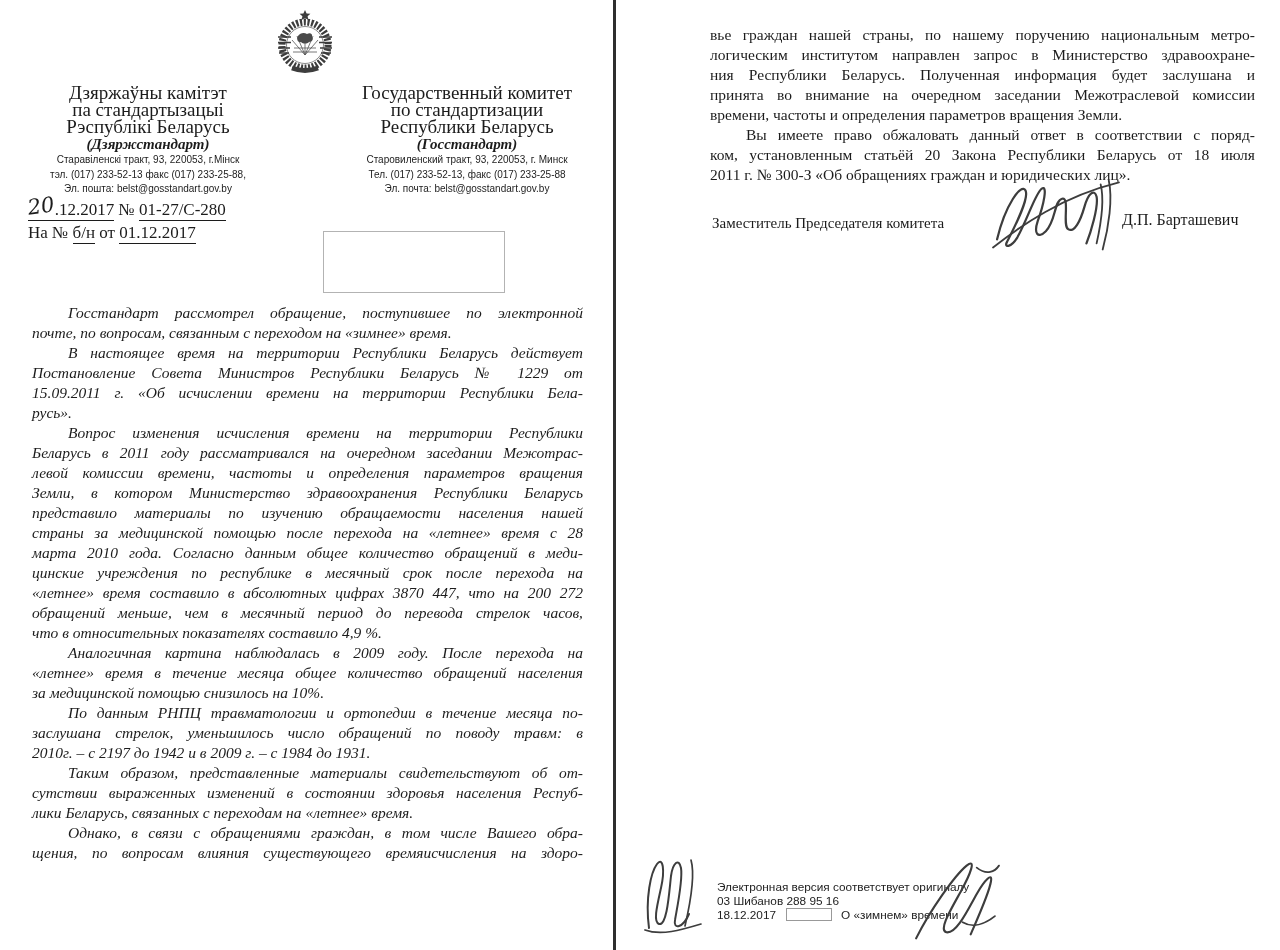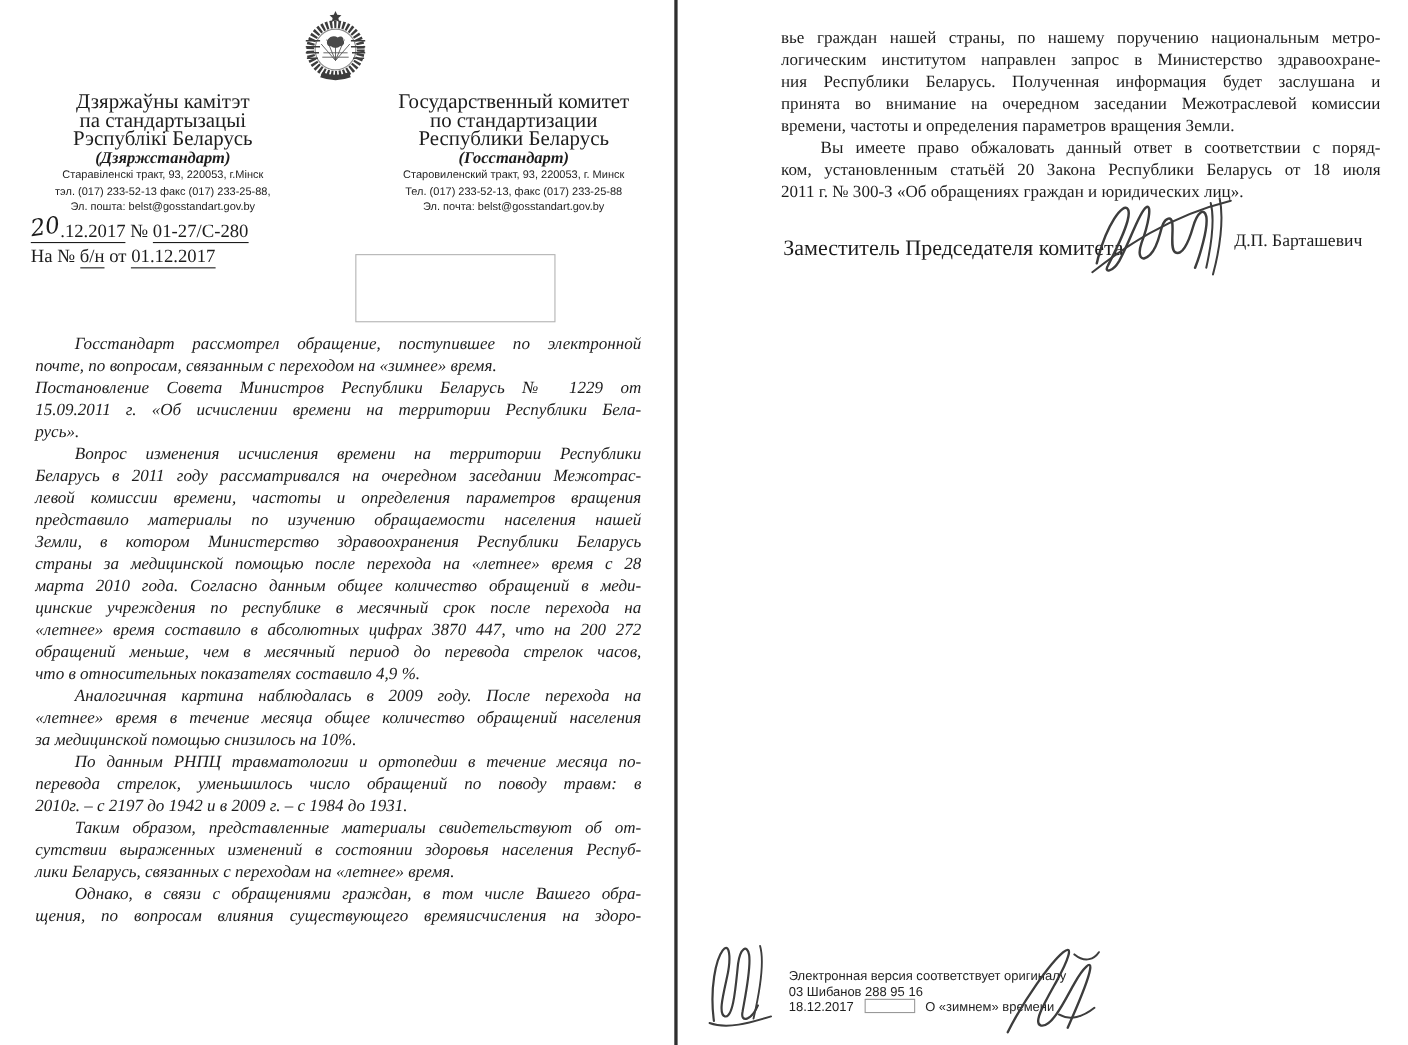--- a/index.html
+++ b/index.html
@@ -27,21 +27,21 @@
 
   
   .body-block{position:absolute;}
   .body-left{left:32px;top:303px;width:551px;font-style:italic;}
   .body-right{left:710px;top:25px;width:545px;}
   .bline{font-size:15.5px;line-height:20px;text-align:justify;text-align-last:justify;white-space:normal;}
   .bline.lastline{text-align-last:left;}
   .bline.indent{text-indent:36px;}
 
   
-  .sig-title{position:absolute;left:712px;top:215px;font-size:20px;}
+  .sig-title{position:absolute;left:712px;top:215px;font-size:15px;}
   .sig-name{position:absolute;left:1122px;top:211px;font-size:16px;}
   .sig-main{position:absolute;left:991px;top:176px;width:132px;height:82px;}
 
   
   .footer{position:absolute;left:717px;top:880px;font-family:"Liberation Sans", sans-serif;
           font-size:11.8px;line-height:14px;color:#222;}
   .small-box{display:inline-block;width:44px;height:11px;border:1px solid #999;
              margin:0 9px 0 10px;vertical-align:-2px;}
   .scribbleL{position:absolute;left:641px;top:854px;width:66px;height:82px;}
   .scribbleR{position:absolute;left:906px;top:857px;width:96px;height:90px;}
@@ -93,39 +93,40 @@
   <div class="ref">
     <div class="ref-line"><span class="u"><span class="hw">20</span><span>.12.2017</span></span> <span>№</span> <span class="u">01-27/С-280</span></div>
     <div class="ref-line"><span>На №</span> <span class="u">б/н</span> <span>от</span> <span class="u">01.12.2017</span></div>
   </div>
 
   <div class="stamp-box"></div>
 
   <div class="body-block body-left">
       <div class="bline indent">Госстандарт рассмотрел обращение, поступившее по электронной</div>
       <div class="bline lastline">почте, по вопросам, связанным с переходом на «зимнее» время.</div>
+      <div class="bline indent">В настоящее время на территории Республики Беларусь действует</div>
       <div class="bline">Постановление Совета Министров Республики Беларусь № 1229 от</div>
       <div class="bline">15.09.2011 г. «Об исчислении времени на территории Республики Бела-</div>
       <div class="bline lastline">русь».</div>
       <div class="bline indent">Вопрос изменения исчисления времени на территории Республики</div>
       <div class="bline">Беларусь в 2011 году рассматривался на очередном заседании Межотрас-</div>
       <div class="bline">левой комиссии времени, частоты и определения параметров вращения</div>
+      <div class="bline">Земли, в котором Министерство здравоохранения Республики Беларусь</div>
       <div class="bline">представило материалы по изучению обращаемости населения нашей</div>
-      <div class="bline">Земли, в котором Министерство здравоохранения Республики Беларусь</div>
       <div class="bline">страны за медицинской помощью после перехода на «летнее» время с 28</div>
       <div class="bline">марта 2010 года. Согласно данным общее количество обращений в меди-</div>
       <div class="bline">цинские учреждения по республике в месячный срок после перехода на</div>
       <div class="bline">«летнее» время составило в абсолютных цифрах 3870 447, что на 200 272</div>
       <div class="bline">обращений меньше, чем в месячный период до перевода стрелок часов,</div>
       <div class="bline lastline">что в относительных показателях составило 4,9 %.</div>
       <div class="bline indent">Аналогичная картина наблюдалась в 2009 году. После перехода на</div>
       <div class="bline">«летнее» время в течение месяца общее количество обращений населения</div>
       <div class="bline lastline">за медицинской помощью снизилось на 10%.</div>
       <div class="bline indent">По данным РНПЦ травматологии и ортопедии в течение месяца по-</div>
-      <div class="bline">перевода стрелок, уменьшилось число обращений по поводу травм: в</div>
+      <div class="bline">заслушана стрелок, уменьшилось число обращений по поводу травм: в</div>
       <div class="bline lastline">2010г. – с 2197 до 1942 и в 2009 г. – с 1984 до 1931.</div>
       <div class="bline indent">Таким образом, представленные материалы свидетельствуют об от-</div>
       <div class="bline">сутствии выраженных изменений в состоянии здоровья населения Респуб-</div>
       <div class="bline lastline">лики Беларусь, связанных с переходам на «летнее» время.</div>
       <div class="bline indent">Однако, в связи с обращениями граждан, в том числе Вашего обра-</div>
       <div class="bline">щения, по вопросам влияния существующего времяисчисления на здоро-</div>
     </div>
 
   <div class="body-block body-right">
       <div class="bline">вье граждан нашей страны, по нашему поручению национальным метро-</div>

